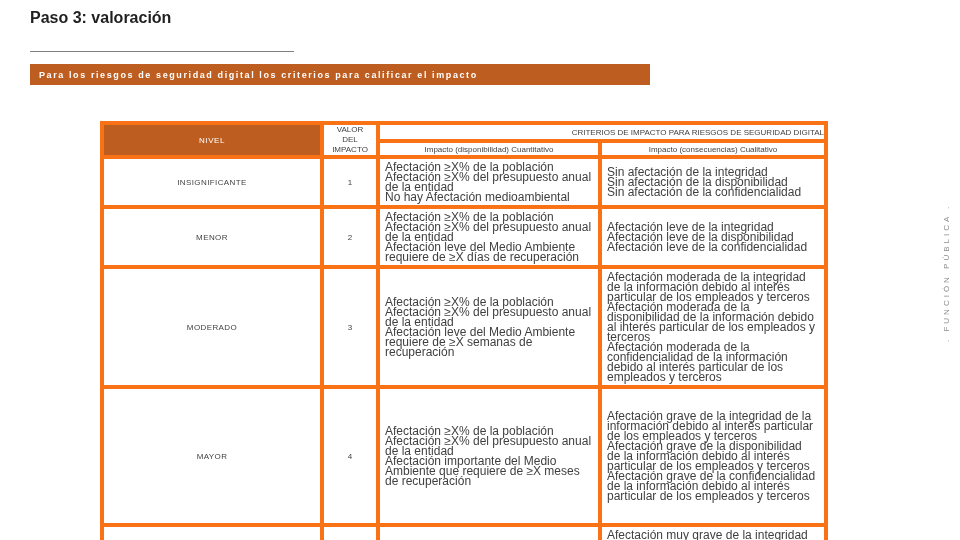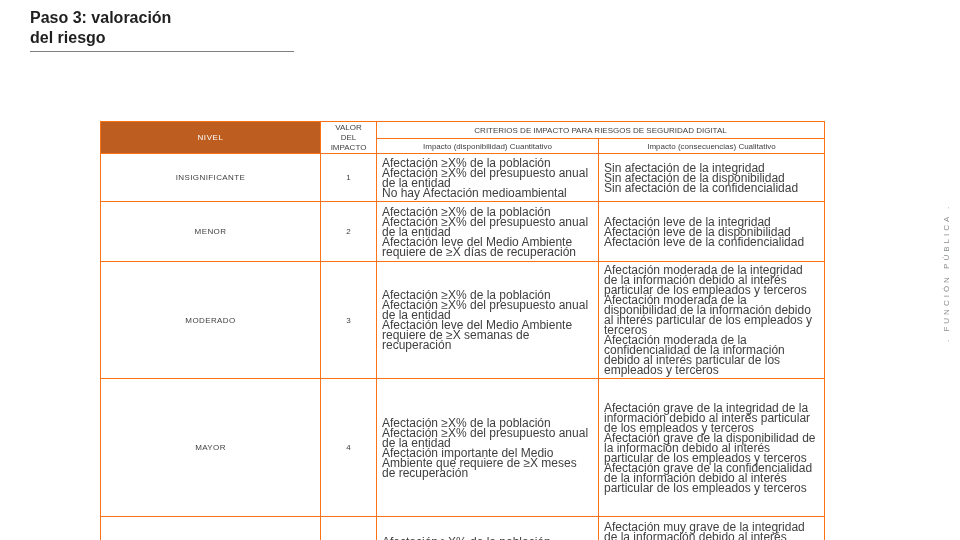--- a/index.html
+++ b/index.html
@@ -11,26 +11,26 @@
   .title-rule  { position:absolute; left:30px; top:51px; width:264px; border-top:1.5px solid #7f7f7f; }
 
   .banner { position:absolute; left:30px; top:64px; width:620px; height:21px;
             background:var(--accent,#be5d20); color:#ffffff; font-weight:bold;
             font-size:9px; letter-spacing:1.6px; display:flex; align-items:center;
             padding-left:9px; white-space:nowrap; }
 
   .impact-table { position:absolute; left:100px; top:121px; width:724px;
                   border-collapse:collapse; table-layout:fixed;
                   color:var(--table-text,#3f3f3f); }
-  .impact-table th, .impact-table td { border:1px solid #f97316; overflow:hidden; }
+  .impact-table th, .impact-table td { border:4px solid #f97316; overflow:hidden; }
 
   .th-nivel { background:var(--accent,#be5d20); color:#ffffff; font-weight:normal;
               font-size:8px; letter-spacing:.6px; text-align:center; }
   .th-valor { font-weight:normal; font-size:8px; text-align:center; padding:0 6px; line-height:10px; }
-  .th-criterios { font-weight:normal; font-size:8px; height:17px; text-align:center; }
+  .th-criterios { font-weight:normal; font-size:8px; height:17px; text-align:right; }
   .th-sub { font-weight:normal; font-size:8px; height:15px; text-align:center; }
 
   .td-nivel { text-align:center; font-size:8px; letter-spacing:.4px; vertical-align:middle; }
   .td-valor { text-align:center; font-size:8px; vertical-align:middle; }
   .td-text  { font-size:12px; line-height:10px; padding:3px 6px 3px 5px;
               white-space:pre-line; vertical-align:middle; text-align:left; }
 
   .r0 td { height:48px; }
   .r1 td { height:60px; }
   .r2 td { height:105px; }
@@ -42,24 +42,24 @@
                font-size:8px; letter-spacing:3px; color:var(--side-text,#8a8d90);
                text-align:center; white-space:nowrap; }
 </style>
 </head>
 <body>
 
 <div class="slide">
 
   <div class="title-block">
     <div>Paso 3: valoración</div>
-    <div>del riesgo</div>
   </div>
   <div class="title-rule"></div>
 
+  <div class="banner">Para los riesgos de seguridad digital los criterios para calificar el impacto</div>
 
   <table class="impact-table">
     <colgroup>
       <col style="width:220px">
         <col style="width:56px">
         <col style="width:222px">
         <col style="width:226px">
     </colgroup>
     <thead>
       <tr>

